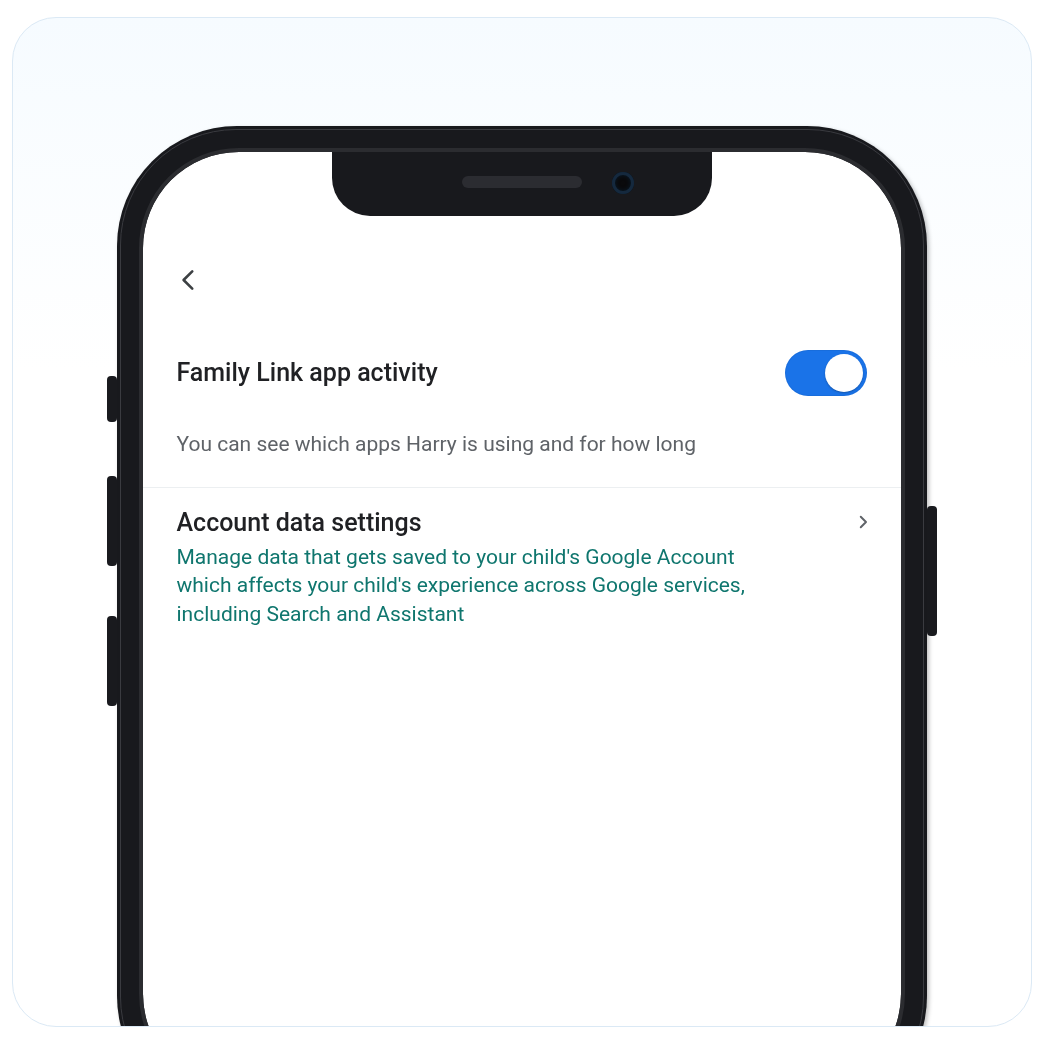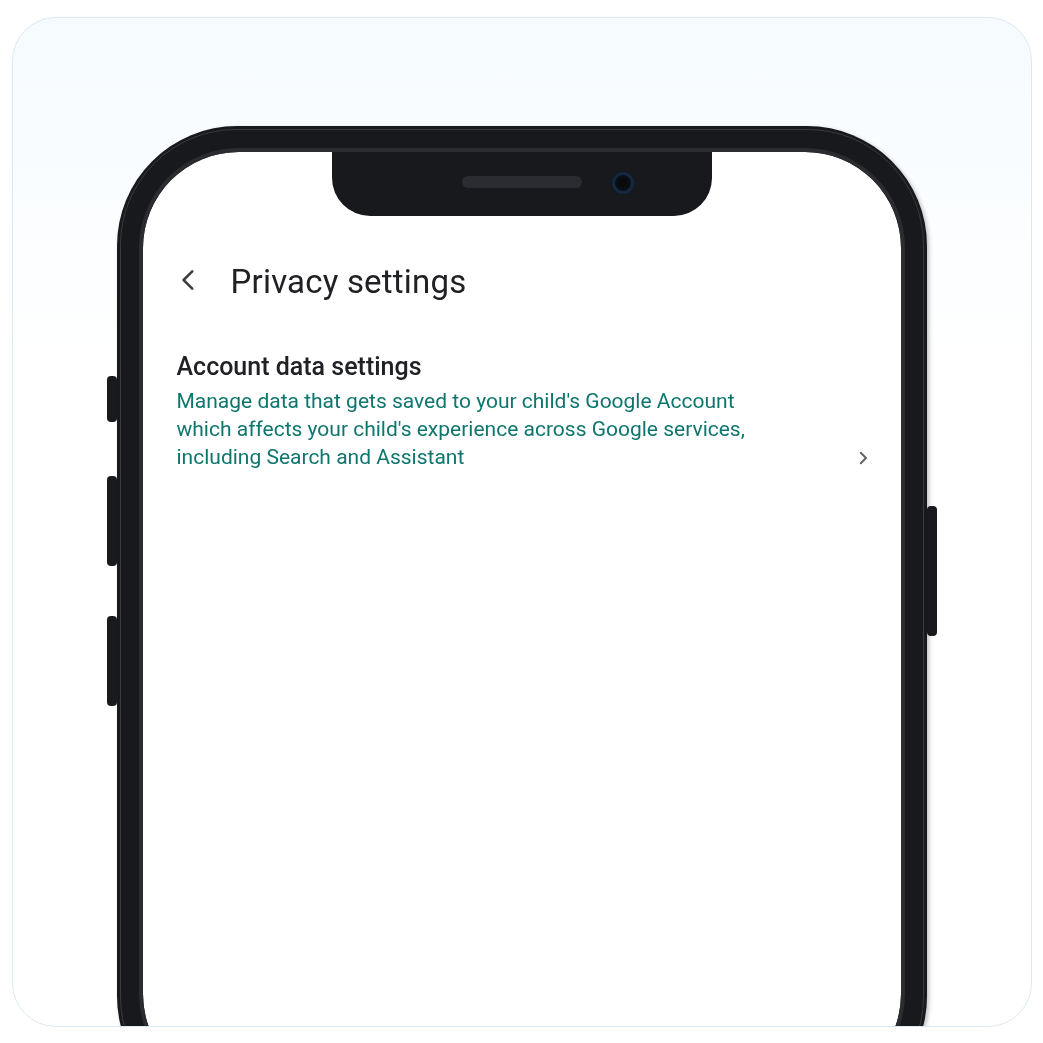--- a/index.html
+++ b/index.html
@@ -107,21 +107,21 @@
       width: 38px; height: 38px; background: #fff; border-radius: 50%;
       box-shadow: 0 1px 2px rgba(0,0,0,.25);
     }
 
     .section p.desc {
       margin-top: 34px;
       font-size: 21px; line-height: 1.4; color: #5f6368;
     }
 
     .row-link {
-      display: flex; align-items: flex-end; gap: 14px;
+      display: flex; align-items: flex-start; gap: 14px;
       padding: 20px 24px 20px 34px;
       cursor: pointer;
     }
     .row-link .txt { flex: 1; }
     .row-link .title { font-size: 25px; font-weight: 500; color: #202124; }
     .row-link .sub { margin-top: 6px; font-size: 21px; line-height: 1.35; color: #0f766e; max-width: 580px; }
     .chev { flex: 0 0 28px; width: 28px; height: 28px; display:flex; align-items:center; justify-content:center; }
     .chev svg { width: 18px; height: 18px; stroke: #5f6368; }
   </style>
 </head>
@@ -143,23 +143,31 @@
       <div class="app">
 
         <div class="appbar">
           <div class="back-btn">
             <span>
               <svg viewBox="0 0 24 24" fill="none" stroke-width="2.4" stroke-linecap="round" stroke-linejoin="round">
                   <polyline points="15 4 7 12 15 20"></polyline>
                 </svg>
             </span>
           </div>
-          <h1>Privacy settings</h1>
         </div>
 
+        <div class="section">
+          <div class="row-toggle">
+            <div class="row-title">Family Link app activity</div>
+            <div class="toggle">
+              <div class="knob"></div>
+            </div>
+          </div>
+          <p class="desc">You can see which apps Harry is using and for how long</p>
+        </div>
 
         <div class="row-link">
           <div class="txt">
             <div class="title">Account data settings</div>
             <div class="sub">Manage data that gets saved to your child's Google Account which affects your child's experience across Google services, including Search and Assistant</div>
           </div>
           <div class="chev">
             <svg viewBox="0 0 24 24" fill="none" stroke-width="2.6" stroke-linecap="round" stroke-linejoin="round">
                 <polyline points="9 5 16 12 9 19"></polyline>
               </svg>

